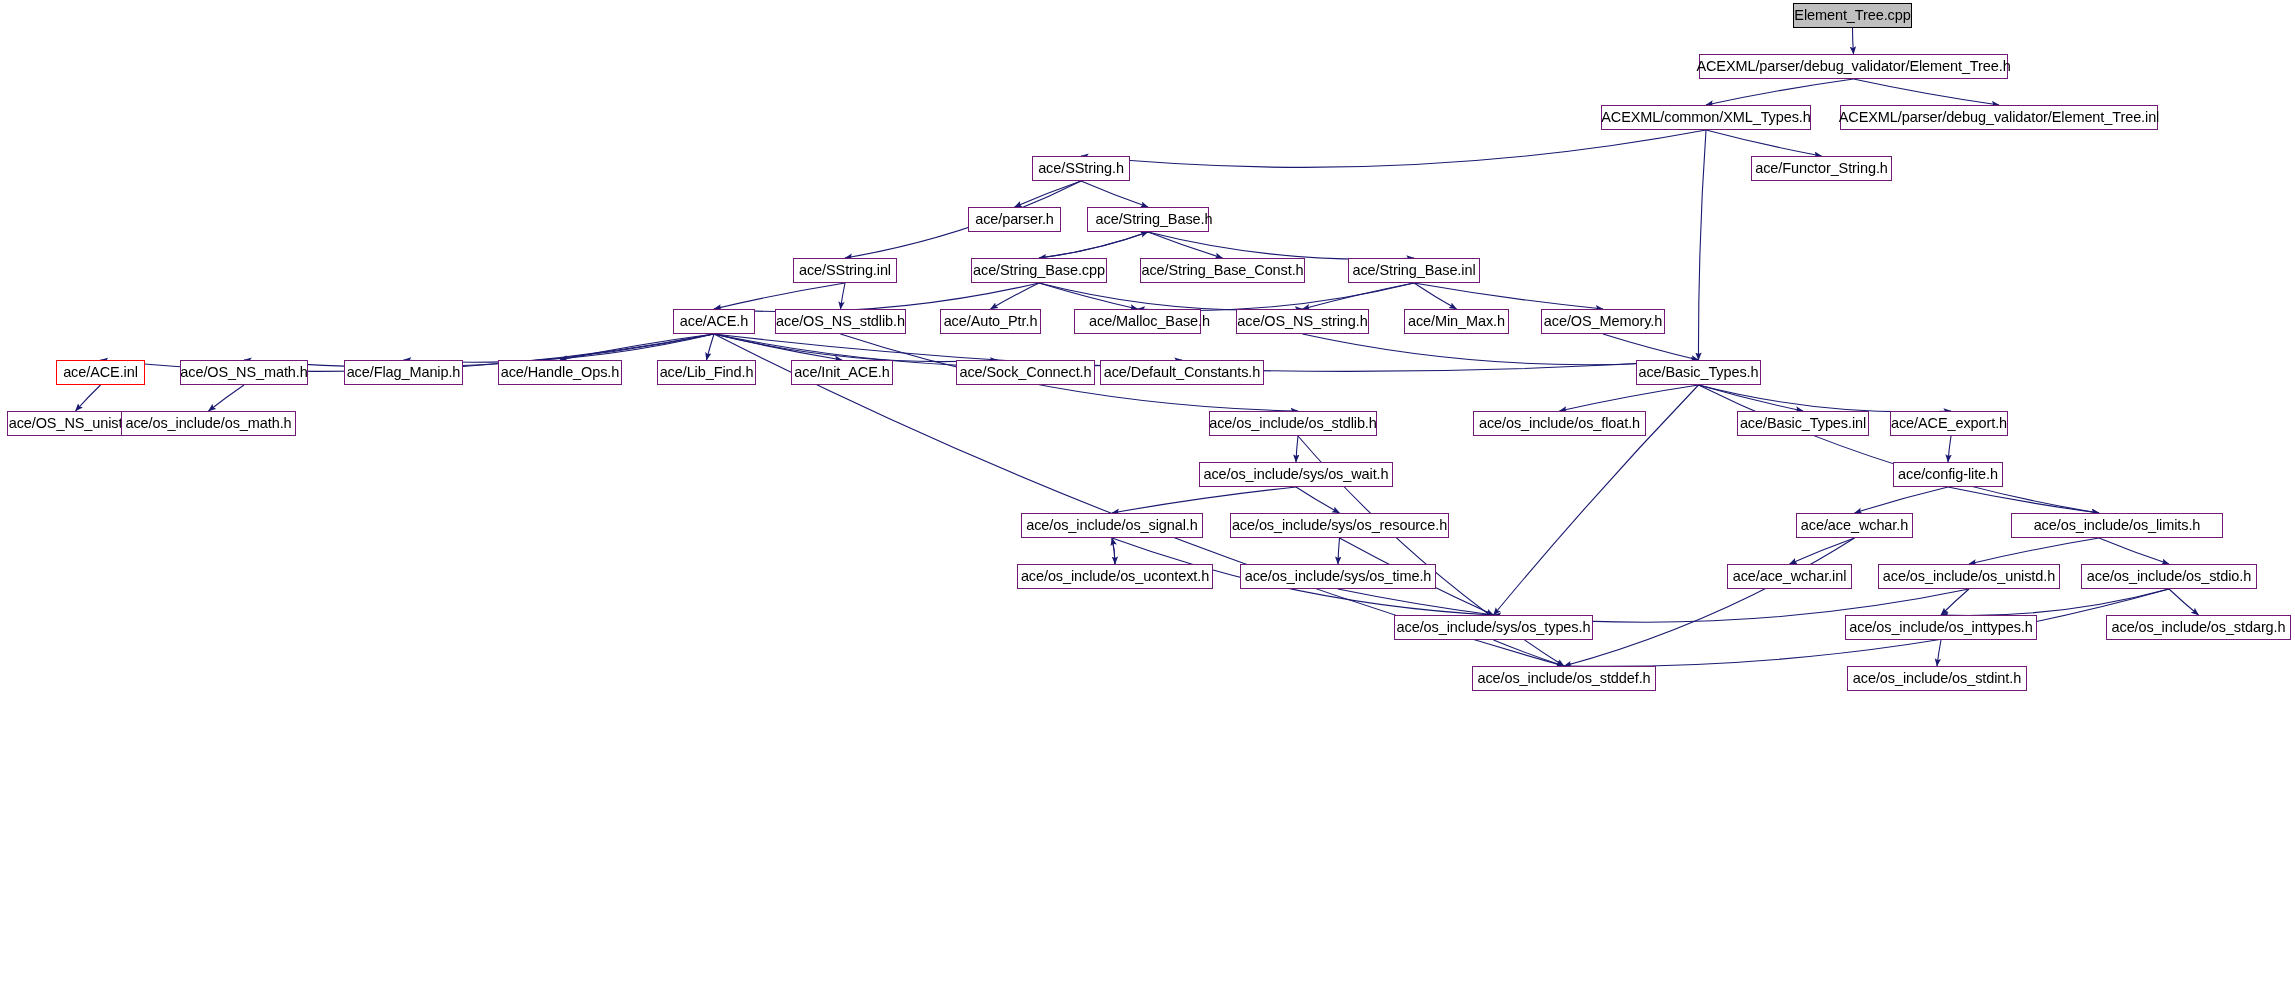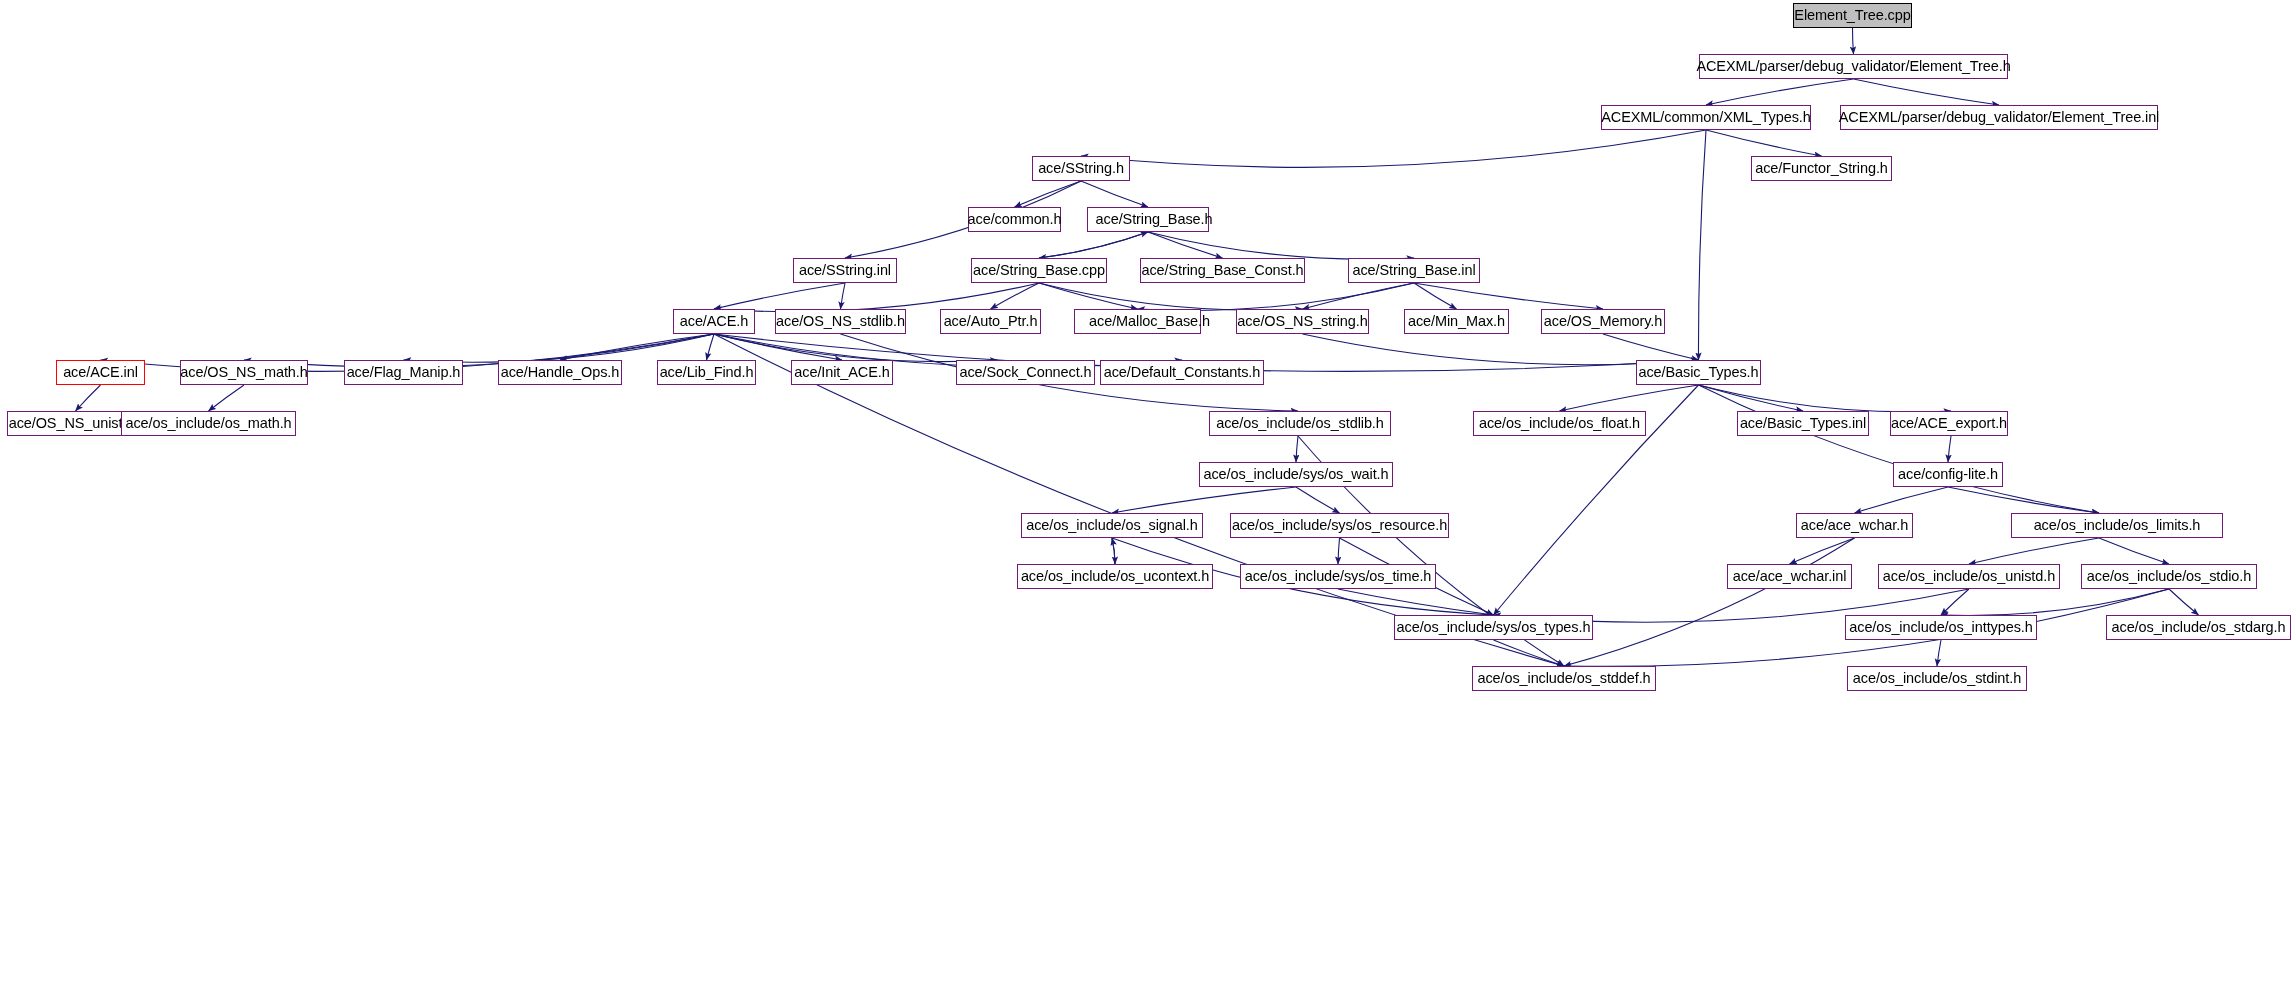--- a/index.html
+++ b/index.html
@@ -139,21 +139,21 @@
       <div class="node" style="left: 1840px; top: 105px; width: 318px;">
         <span>ACEXML/parser/debug_validator/Element_Tree.inl</span>
       </div>
       <div class="node" style="left: 1751px; top: 156px; width: 141px;">
         <span>ace/Functor_String.h</span>
       </div>
       <div class="node" style="left: 1032px; top: 156px; width: 98px;">
         <span>ace/SString.h</span>
       </div>
       <div class="node" style="left: 968px; top: 207px; width: 93px;">
-        <span>ace/common.h</span>
+        <span>ace/parser.h</span>
       </div>
       <div class="node" style="left: 1087px; top: 207px; width: 122px; padding-left: 12px;">
         <span>ace/String_Base.h</span>
       </div>
       <div class="node" style="left: 793px; top: 258px; width: 104px;">
         <span>ace/SString.inl</span>
       </div>
       <div class="node" style="left: 971px; top: 258px; width: 136px;">
         <span>ace/String_Base.cpp</span>
       </div>
@@ -210,21 +210,21 @@
       </div>
       <div class="node" style="left: 1636px; top: 360px; width: 125px;">
         <span>ace/Basic_Types.h</span>
       </div>
       <div class="node" style="left: 7px; top: 411px; width: 137px;">
         <span>ace/OS_NS_unistd.h</span>
       </div>
       <div class="node" style="left: 121px; top: 411px; width: 175px;">
         <span>ace/os_include/os_math.h</span>
       </div>
-      <div class="node" style="left: 1209px; top: 411px; width: 182px;">
+      <div class="node" style="left: 1209px; top: 411px; width: 168px;">
         <span>ace/os_include/os_stdlib.h</span>
       </div>
       <div class="node" style="left: 1473px; top: 411px; width: 173px;">
         <span>ace/os_include/os_float.h</span>
       </div>
       <div class="node" style="left: 1737px; top: 411px; width: 132px;">
         <span>ace/Basic_Types.inl</span>
       </div>
       <div class="node" style="left: 1890px; top: 411px; width: 118px;">
         <span>ace/ACE_export.h</span>

